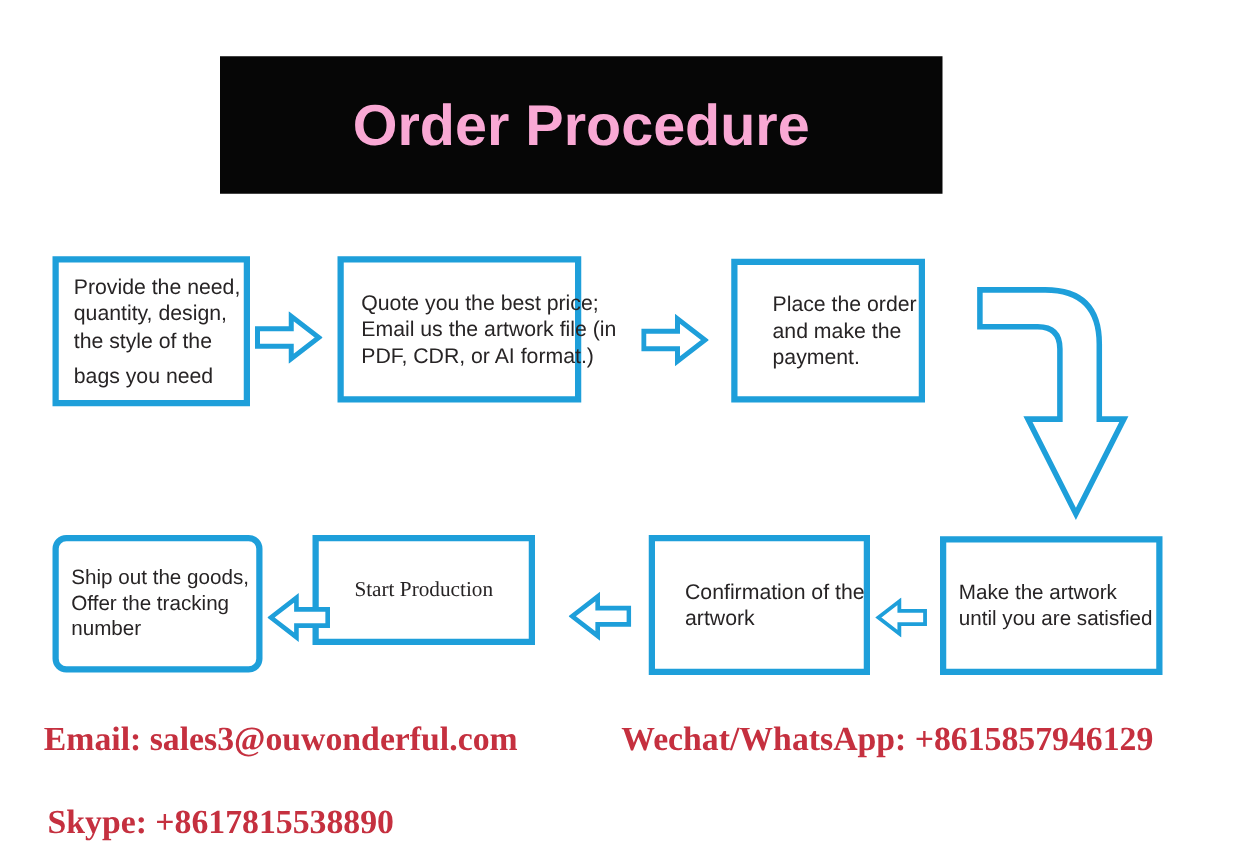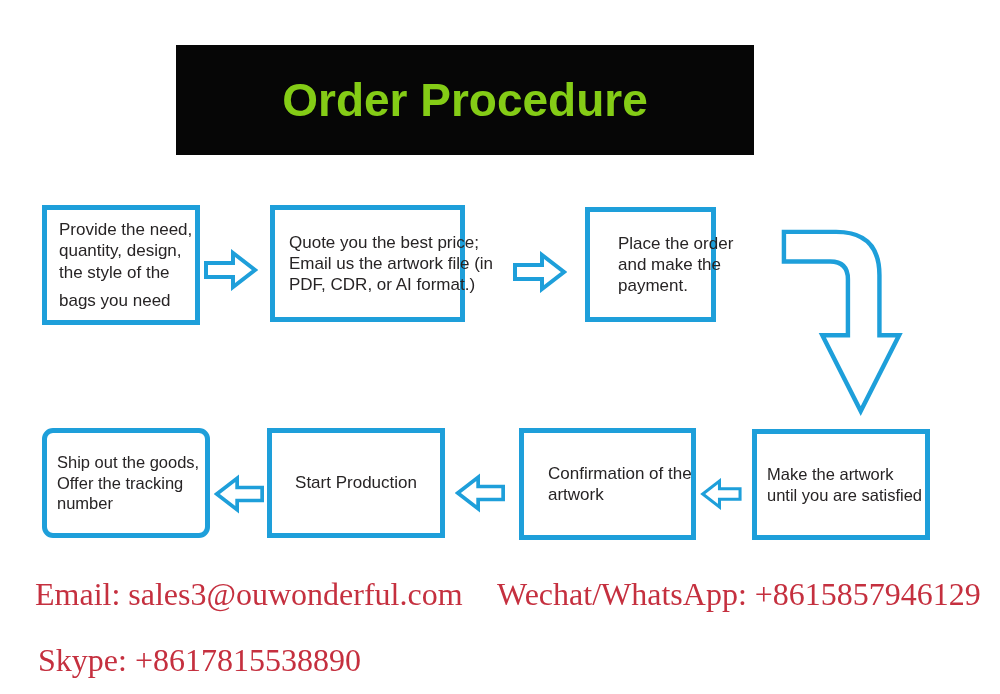--- a/index.html
+++ b/index.html
@@ -10,58 +10,58 @@
     font-family:"Liberation Sans", sans-serif;
     overflow:hidden;
   }
   
   .banner{
     position:absolute;left:176px;top:45px;width:578px;height:110px;
     background:#060606;
     display:flex;align-items:center;justify-content:center;
   }
   .banner .title{
-    color:#84cc16;
+    color:#f9a8d4;
     font-size:46px;font-weight:bold;letter-spacing:0px;
   }
   
   .fbox{
     position:absolute;
     background:#ffffff;
     border:5px solid #1e9fda;
     box-sizing:border-box;
     display:flex;flex-direction:column;justify-content:center;
     color:#272425;
     font-size:17px;line-height:1.24;
   }
   .fbox .line{white-space:nowrap;}
   .pad-l{padding-left:12px;padding-right:4px;}
   .gap-top{margin-top:7px;}
   #box1{left:42px;top:205px;width:158px;height:120px;}
   #box2{left:270px;top:205px;width:195px;height:117px;padding-left:14px;}
-  #box3{left:585px;top:207px;width:131px;height:115px;padding-left:28px;}
+  #box3{left:585px;top:207px;width:155px;height:115px;padding-left:28px;}
   #box4{left:752px;top:429px;width:178px;height:111px;padding-left:10px;font-size:16.5px;}
   #box5{left:519px;top:428px;width:177px;height:112px;padding-left:24px;}
-  #box6{left:267px;top:428px;width:178px;height:110px;align-items:center;}
+  #box6{left:250px;top:428px;width:178px;height:88px;align-items:center;font-family:Liberation Serif, serif;}
   #box7{left:42px;top:428px;width:168px;height:110px;padding-left:10px;font-size:16.5px;border-radius:11px;}
   
   .arr{position:absolute;}
   #arr-r1{left:204px;top:249px;width:54px;height:42px;}
   #arr-r2{left:513px;top:251px;width:54px;height:42px;}
   #arr-l1{left:214px;top:474px;width:50px;height:40px;}
   #arr-l2{left:455px;top:472px;width:50px;height:42px;}
   #arr-l3{left:698px;top:478px;width:46px;height:32px;}
   #arr-curve{left:778px;top:226px;width:130px;height:192px;}
   .arr svg{display:block;width:100%;height:100%;}
   
   .contact{
     position:absolute;
     font-family:"Liberation Serif", serif;
-    font-weight:normal;
-    font-size:32px;
+    font-weight:bold;
+    font-size:27px;
     color:#c5303f;
     white-space:nowrap;
   }
   #contact-email{left:35px;top:576px;}
   #contact-wechat{left:497px;top:576px;}
   #contact-skype{left:38px;top:642px;}
 </style>
 </head>
 <body>
 

